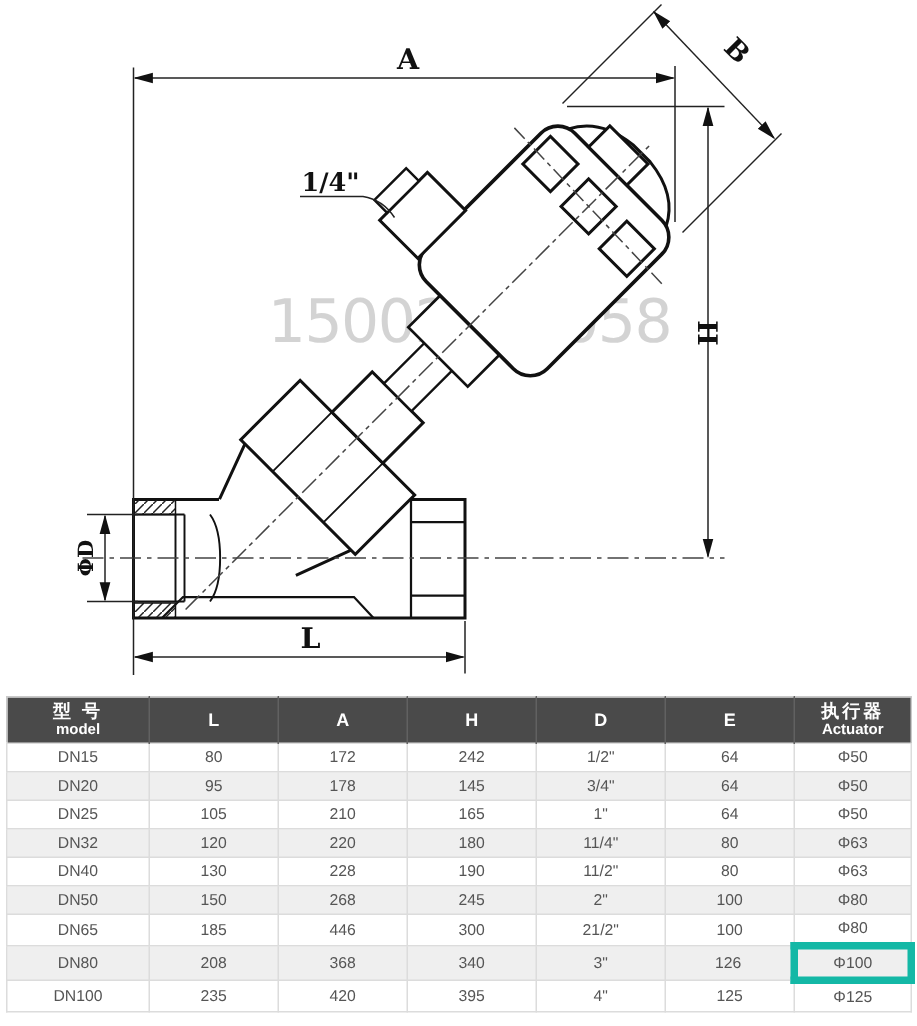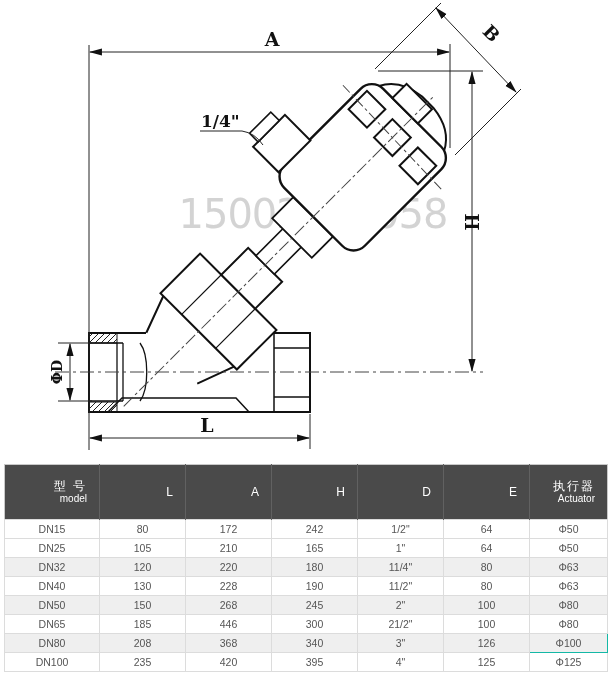--- a/index.html
+++ b/index.html
@@ -2,30 +2,30 @@
 <html><head>
 <meta charset="utf-8">
 <style>
   html,body{margin:0;padding:0;background:#fff;}
   body{width:611px;height:684px;position:relative;font-family:"Liberation Sans",sans-serif;overflow:hidden;}
   .drawing-wrap{position:absolute;top:0;left:0;width:611px;height:462px;}
   svg text.dimlabel{font-family:"DejaVu Serif",serif;font-weight:bold;fill:#111;}
   svg text.watermark{font-family:"DejaVu Sans",sans-serif;letter-spacing:-1px;}
   table.spec{position:absolute;left:4px;top:464px;width:603px;border-collapse:collapse;table-layout:fixed;
              font-size:10.5px;color:#555;border:1px solid #c9c9c9;}
-  table.spec th{background:#4a4a4a;color:#fff;height:30px;padding:12px;text-align:right;vertical-align:middle;
-                border-right:1px solid #616161;font-weight:normal;}
+  table.spec th{background:#4a4a4a;color:#fff;height:30px;padding:0;text-align:center;vertical-align:middle;
+                border-right:1px solid #616161;font-weight:bold;}
   table.spec th:last-child{border-right:none;}
   .th-zh{display:block;font-size:12px;letter-spacing:2px;line-height:1.15;}
   .th-en{display:block;font-size:10px;line-height:1.1;letter-spacing:0;}
   .th-letter{font-size:12px;}
   table.spec td{height:18px;text-align:center;vertical-align:middle;padding:0;
                 border:1px solid #dcdcdc;background:#fff;}
   table.spec tr.odd td{background:#efefef;}
-  table.spec td.hl{border:1px solid #14b8a6;}
+  table.spec td.hl{border:5px solid #14b8a6;}
   col.c0{width:95px;} col.cm{width:86px;} col.c6{width:78px;}
 </style>
 </head>
 <body>
 
 <div class="drawing-wrap">
 <svg width="611" height="462" viewBox="0 0 611 462" xmlns="http://www.w3.org/2000/svg">
   <defs>
     <marker id="arr" viewBox="0 0 12 8" refX="11" refY="4" markerWidth="13" markerHeight="9" orient="auto-start-reverse">
       <path d="M12,4 L0,0.7 L0,7.3 Z" fill="#111"></path>
@@ -148,20 +148,29 @@
   <tbody>
       <tr class="even">
         <td>DN15</td>
         <td>80</td>
         <td>172</td>
         <td>242</td>
         <td>1/2"</td>
         <td>64</td>
         <td>Φ50</td>
       </tr>
+      <tr class="odd">
+        <td>DN20</td>
+        <td>95</td>
+        <td>178</td>
+        <td>145</td>
+        <td>3/4"</td>
+        <td>64</td>
+        <td>Φ50</td>
+      </tr>
       <tr class="even">
         <td>DN25</td>
         <td>105</td>
         <td>210</td>
         <td>165</td>
         <td>1"</td>
         <td>64</td>
         <td>Φ50</td>
       </tr>
       <tr class="odd">

